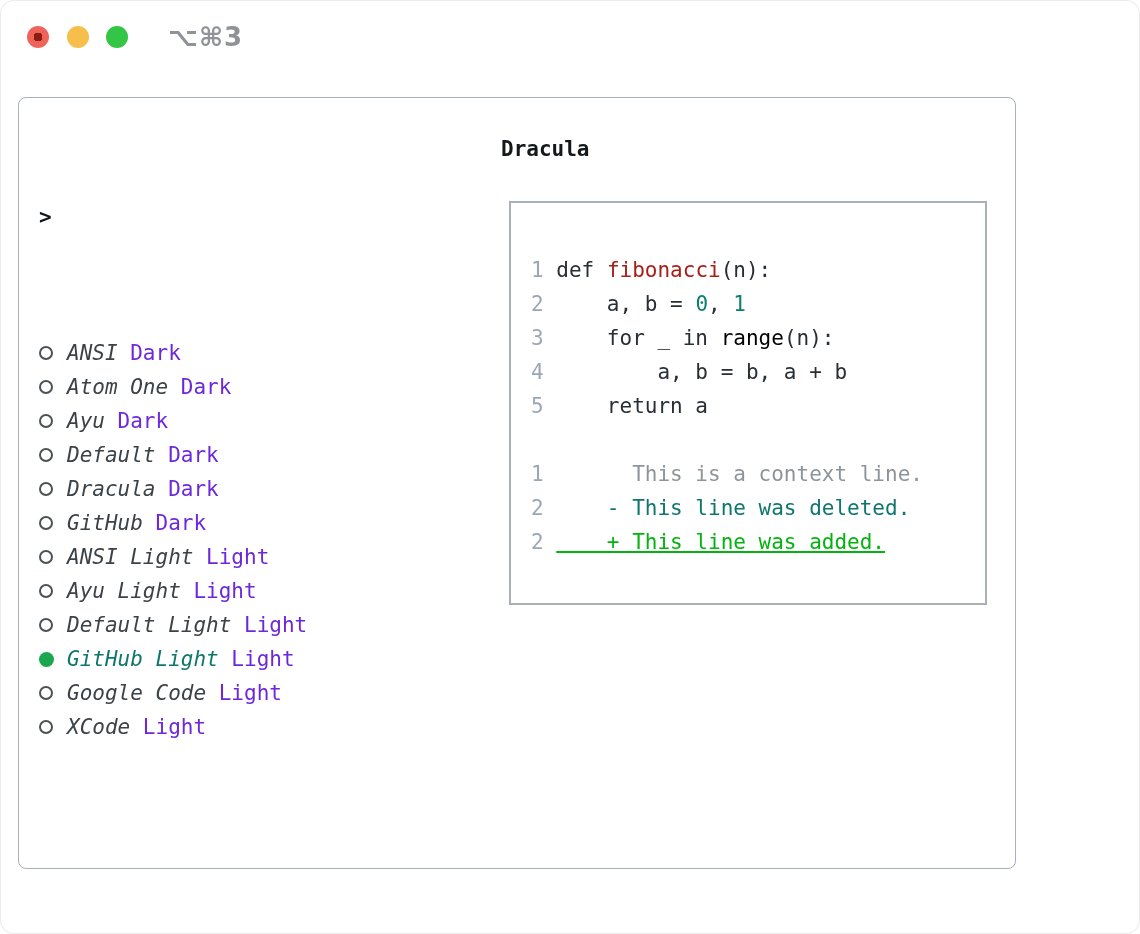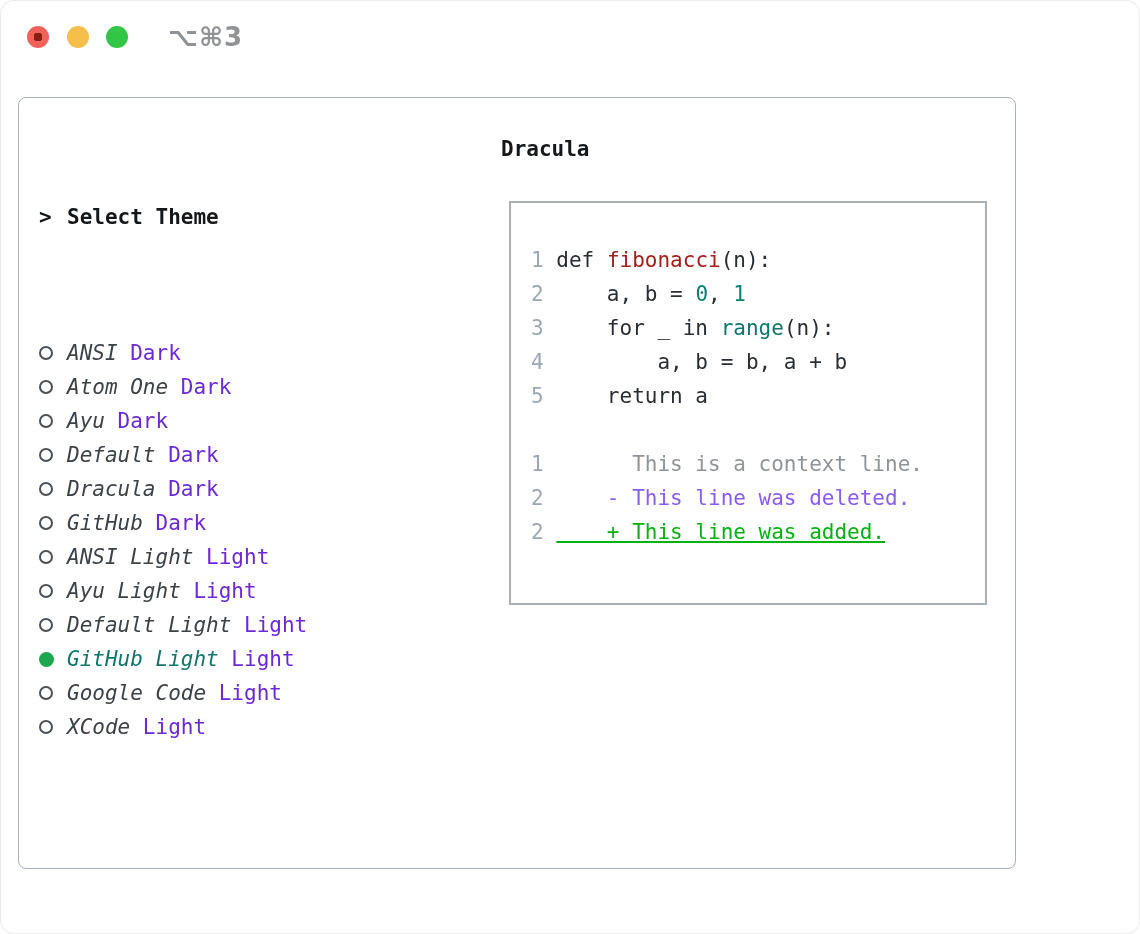--- a/index.html
+++ b/index.html
@@ -30,49 +30,48 @@
   .theme-label{color:#3b4248;font-style:italic;}
   .theme-item.selected .theme-label{color:#0f766e;text-align:right;}
   .suffix{color:#6d28d9;margin-left:1ch;}
   .spacer{height:34px;}
 
   
   .preview-title{position:absolute;left:482px;top:34px;height:34px;line-height:34px;
                  font-size:21px;font-weight:bold;color:#14181b;}
   .preview-box{position:absolute;left:490px;top:103px;width:478px;height:404px;
                border:2px solid #a9b0b8;background:#fff;box-sizing:border-box;}
-  .code{position:absolute;left:20px;top:40px;font-size:21px;line-height:34px;white-space:pre;}
+  .code{position:absolute;left:20px;top:50px;font-size:21px;line-height:34px;white-space:pre;}
   .code-line{height:34px;}
   .ln{color:#9ba7b4;margin-right:1ch;}
   .tok-fg{color:#272e34;}
   .tok-red{color:#a62019;}
-  .tok-blue{color:#0f766e;}
+  .tok-blue{color:#000000;}
   .tok-teal{color:#0c7f73;}
   .tok-ctx{color:#8e959a;text-align:right;}
-  .tok-del{color:#8b5cf6;}
+  .tok-del{color:#0f766e;}
   .tok-add{color:#04b30f;text-decoration:underline;}
 </style>
 </head>
 <body>
 
 <div class="window">
 
   <div class="titlebar">
     <span class="traffic red"></span>
     <span class="traffic yellow"></span>
     <span class="traffic green"></span>
     <span class="hotkey">⌥⌘3</span>
   </div>
 
   <div class="panel">
 
     <div class="left-col">
       <div class="row">
         <span class="marker prompt">&gt;</span>
-        <span class="title-text">Select Theme</span>
       </div>
 
       <div id="theme-list"><div class="row theme-item"><span class="marker"><span class="radio"></span></span><span class="theme-label">ANSI</span><span class="suffix">Dark</span></div><div class="row theme-item"><span class="marker"><span class="radio"></span></span><span class="theme-label">Atom One</span><span class="suffix">Dark</span></div><div class="row theme-item"><span class="marker"><span class="radio"></span></span><span class="theme-label">Ayu</span><span class="suffix">Dark</span></div><div class="row theme-item"><span class="marker"><span class="radio"></span></span><span class="theme-label">Default</span><span class="suffix">Dark</span></div><div class="row theme-item"><span class="marker"><span class="radio"></span></span><span class="theme-label">Dracula</span><span class="suffix">Dark</span></div><div class="row theme-item"><span class="marker"><span class="radio"></span></span><span class="theme-label">GitHub</span><span class="suffix">Dark</span></div><div class="row theme-item"><span class="marker"><span class="radio"></span></span><span class="theme-label">ANSI Light</span><span class="suffix">Light</span></div><div class="row theme-item"><span class="marker"><span class="radio"></span></span><span class="theme-label">Ayu Light</span><span class="suffix">Light</span></div><div class="row theme-item"><span class="marker"><span class="radio"></span></span><span class="theme-label">Default Light</span><span class="suffix">Light</span></div><div class="row theme-item selected"><span class="marker"><span class="radio on"></span></span><span class="theme-label">GitHub Light</span><span class="suffix">Light</span></div><div class="row theme-item"><span class="marker"><span class="radio"></span></span><span class="theme-label">Google Code</span><span class="suffix">Light</span></div><div class="row theme-item"><span class="marker"><span class="radio"></span></span><span class="theme-label">XCode</span><span class="suffix">Light</span></div></div>
 
       <div class="spacer"></div>
 
       
 
       
 

